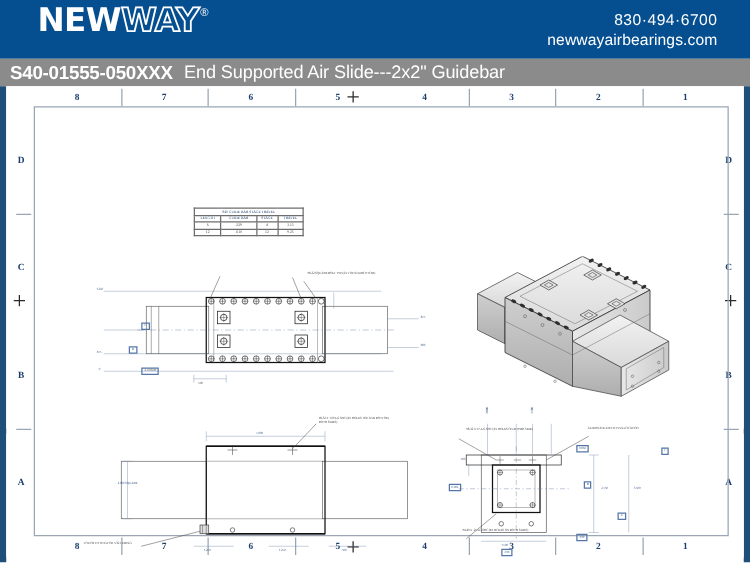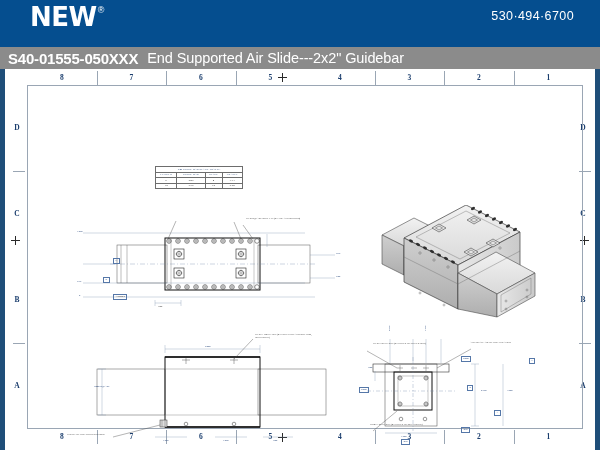--- a/index.html
+++ b/index.html
@@ -120,25 +120,27 @@
 </style>
 </head>
 <body>
 
 <div class="page">
 
   <div class="brandbar">
     <div class="logo">
       <div class="logo-row1">
         <span class="logo-new">NEW</span>
+          <span class="logo-way">WAY</span>
           <span class="logo-reg">®</span>
       </div>
     </div>
     <div class="contact">
-      <div class="phone">530·494·6700</div>
+      <div class="phone">830·494·6700</div>
+      <div class="web">newwayairbearings.com</div>
     </div>
   </div>
 
   <div class="titlebar">
     <span class="pn">S40-01555-050XXX</span>
     <span class="desc">End Supported Air Slide---2x2" Guidebar</span>
   </div>
 
   <div class="edgeL"></div>
   <div class="edgeR"></div>

